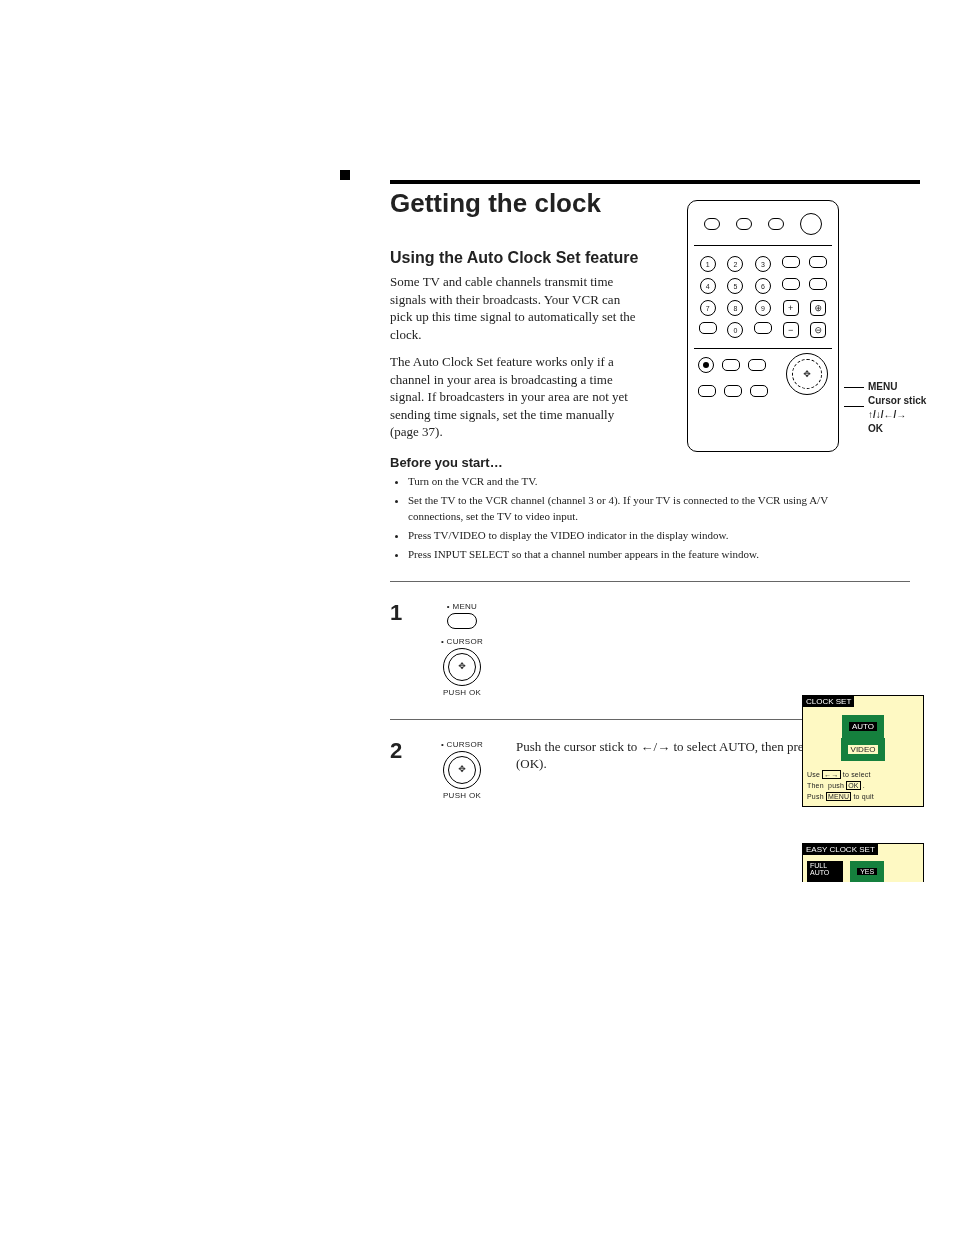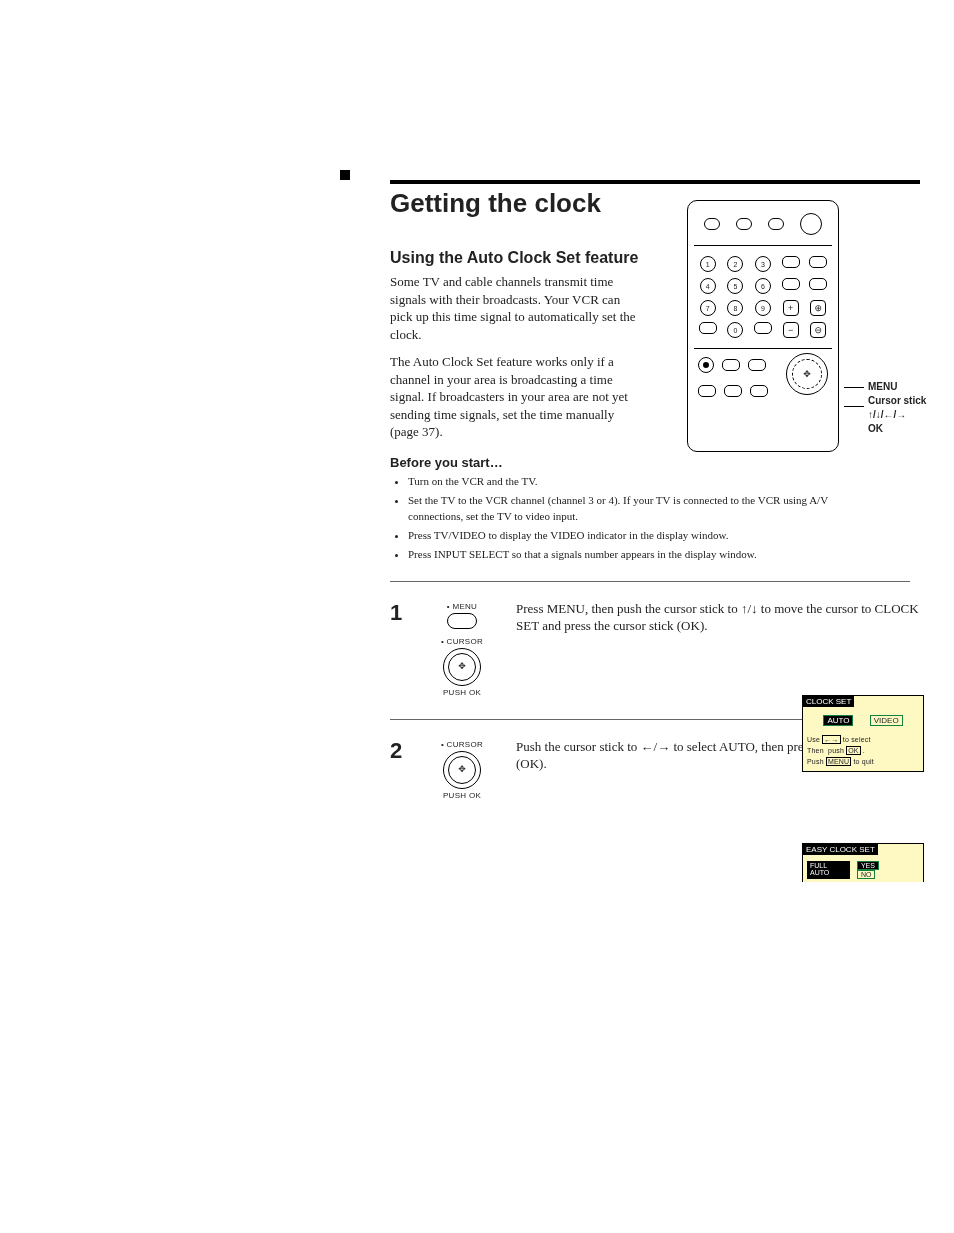--- a/index.html
+++ b/index.html
@@ -144,21 +144,21 @@
   }
   .osd .bar {
     background: #000;
     color: #fff;
     padding: 1px 3px;
     font-size: 8px;
     display: inline-block;
   }
   .osd .row1 { padding: 8px 4px; text-align: center; }
   .osd .opt {
-    border: 1px solid #15803d;
+    border: 7px solid #15803d;
     padding: 0 3px;
     margin: 0 7px;
     display: inline-block;
   }
   .osd .opt.sel { background: #000; color: #fff; }
   .osd .hint {
     font-size: 7px;
     padding: 1px 4px;
     letter-spacing: 0.2px;
   }
@@ -316,39 +316,38 @@
     <p>Some TV and cable channels transmit time signals with their broadcasts. Your VCR can pick up this time signal to automatically set the clock.</p>
     <p>The Auto Clock Set feature works only if a channel in your area is broadcasting a time signal. If broadcasters in your area are not yet sending time signals, set the time manually (page 37).</p>
   </div>
 
   <div class="before">
     <div class="before-h">Before you start…</div>
     <ul>
       <li>Turn on the VCR and the TV.</li>
       <li>Set the TV to the VCR channel (channel 3 or 4). If your TV is connected to the VCR using A/V connections, set the TV to video input.</li>
       <li>Press TV/VIDEO to display the VIDEO indicator in the display window.</li>
-      <li>Press INPUT SELECT so that a signals number appears in the display window.</li>
+      <li>Press INPUT SELECT so that a channel number appears in the feature window.</li>
     </ul>
   </div>
 
   <hr class="sep">
 
   <div class="step">
     <div class="stepnum">1</div>
     <div class="stepicon">
       <div class="lbl">• MENU</div>
       <div class="btn-oval"></div>
       <div class="lbl">• CURSOR</div>
       <div class="cursor-circle">
           <span>✥</span>
         </div>
       <div class="lbl">PUSH OK</div>
     </div>
     <div class="stepbody">
-      <p>Press MENU, then push the cursor stick to ↑/↓ to move the cursor to CLOCK SET and press the cursor stick (OK).</p>
     </div>
   </div>
 
   <hr class="sep">
 
   <div class="step">
     <div class="stepnum">2</div>
     <div class="stepicon">
       <div class="lbl">• CURSOR</div>
       <div class="cursor-circle">

